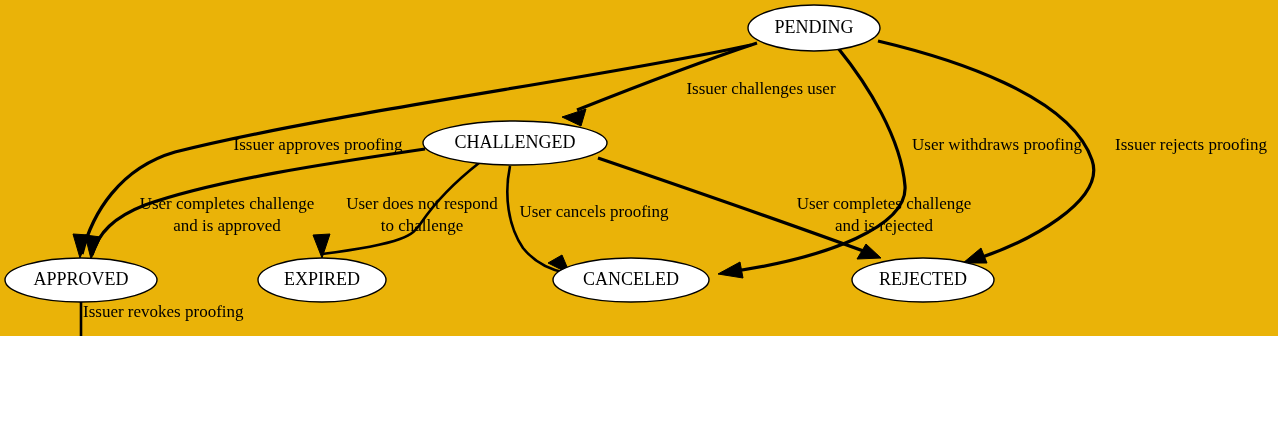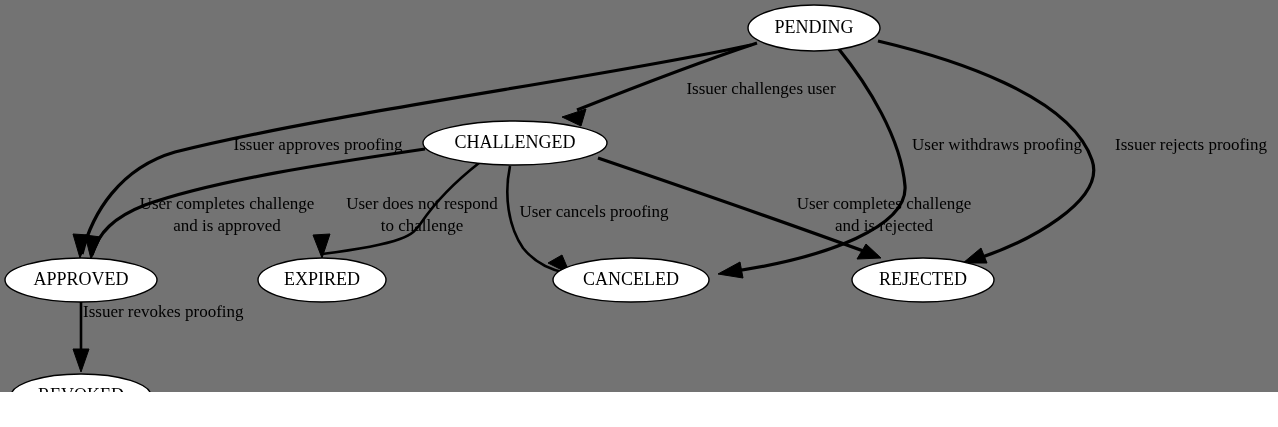--- a/index.html
+++ b/index.html
@@ -3,22 +3,22 @@
 <meta charset="utf-8">
 <style>
   html, body {
     margin: 0;
     padding: 0;
     background: #ffffff;
   }
   #diagram-root {
     position: relative;
     width: 1278px;
-    height: 392px;
-    background: #737373;
+    height: 336px;
+    background: #eab308;
     font-family: "Liberation Serif", "DejaVu Serif", serif;
     overflow: hidden;
   }
   svg#graph {
     position: absolute;
     top: 0;
     left: 0;
     width: 1278px;
     height: 427px;
   }

